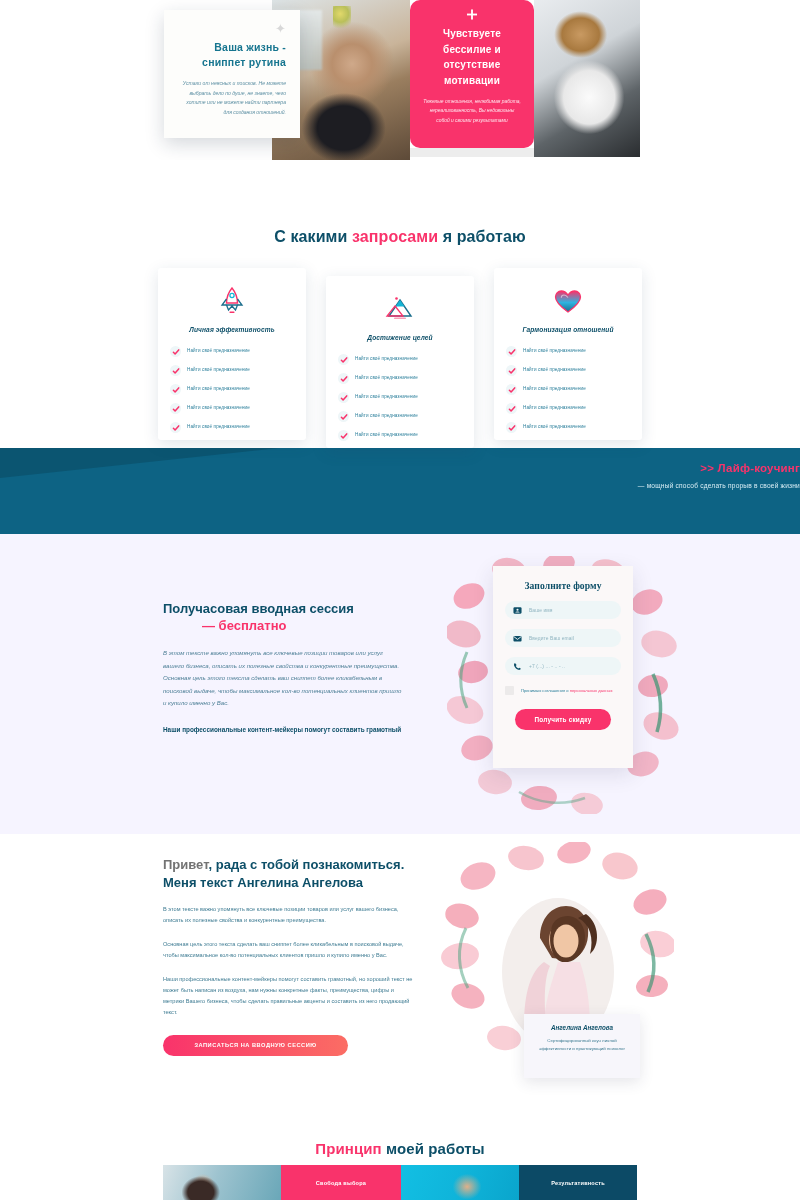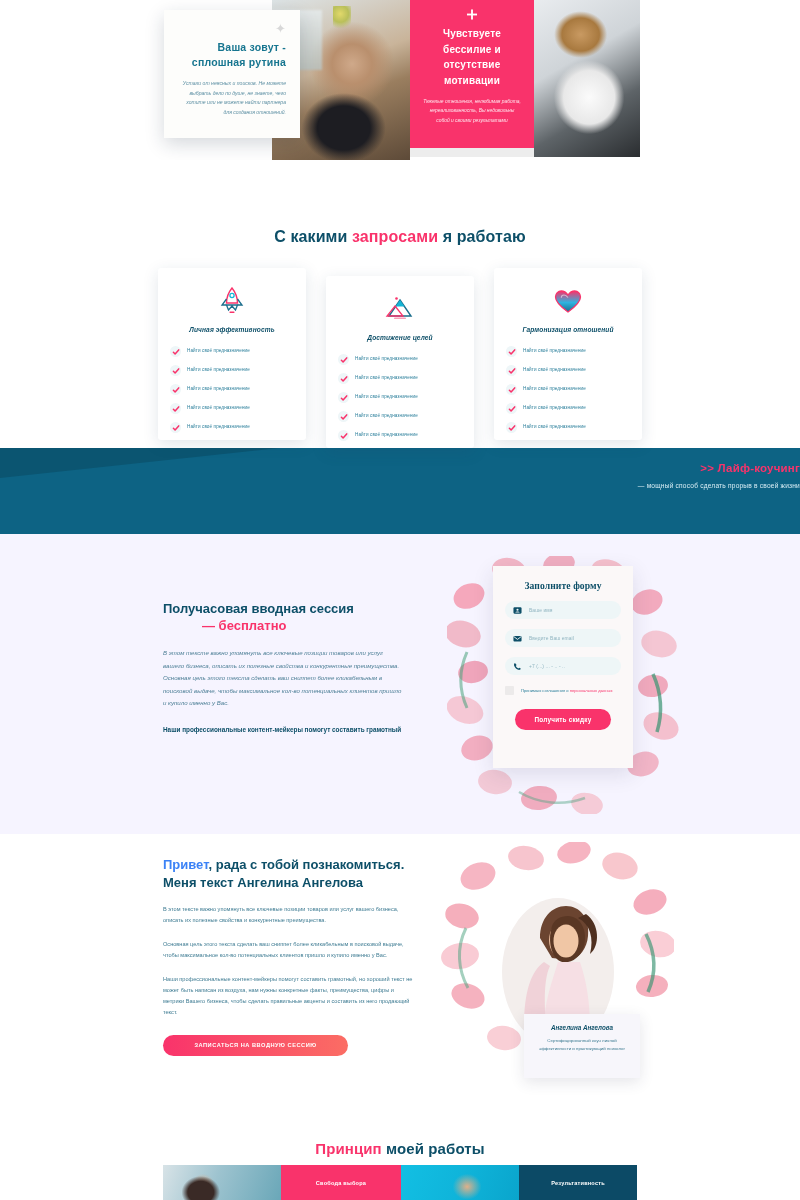--- a/index.html
+++ b/index.html
@@ -43,21 +43,21 @@
   }
   .hero-card h2 {
     font-size: 10.5px; font-weight: 700; color: #16758f; line-height: 1.45; letter-spacing: .2px;
     margin-top: 12px;
   }
   .hero-card p {
     margin-top: 9px; font-size: 5.1px; line-height: 1.85; color: #5c8fa3; font-style: italic;
   }
   .hero-pink {
     position: absolute; left: 410px; top: 0; width: 124px; height: 148px;
-    background: #f9336b; color: #ffffff; text-align: center; padding: 26px 13px 10px;
+    background: #f9336b; color: #ffffff; text-align: center; padding: 26px 13px 10px; border-radius: 10px;
   }
   .hero-pink .plus {
     position: absolute; left: 50%; top: 9px; transform: translateX(-50%);
     width: 11px; height: 11px; color: #fff;
   }
   .hero-pink h2 {
     font-size: 10px; font-weight: 700; line-height: 1.55; letter-spacing: .2px;
   }
   .hero-pink p {
     margin-top: 9px; font-size: 4.9px; line-height: 1.9; font-style: italic; color: #ffe3ec;
@@ -156,21 +156,21 @@
   .submit {
     margin: 14px auto 0; display: block; width: 96px; height: 21px; border: none;
     border-radius: 11px; background: #f9336b; color: #fff; font-size: 6.4px; font-weight: 700;
     font-family: "Liberation Sans", sans-serif; letter-spacing: .2px; cursor: pointer;
   }
 
   
   .about { position: absolute; left: 0; top: 834px; width: 800px; height: 286px; background: #ffffff; z-index: 3; }
   .about-txt { position: absolute; left: 163px; top: 22px; width: 252px; }
   .about-txt h2 { font-size: 13px; font-weight: 700; color: #0d4f68; line-height: 1.36; }
-  .about-txt h2 .hi { color: #3b82f6; }
+  .about-txt h2 .hi { color: #737373; }
   .about-txt p {
     margin-top: 13px; font-size: 5.6px; line-height: 1.95; color: #3f7c93;
   }
   .cta {
     margin-top: 17px; display: inline-block; width: 185px; height: 21px; line-height: 21px;
     border-radius: 11px; text-align: center;
     background: linear-gradient(90deg, #f9336b 0%, #fb6d64 100%);
     color: #ffffff; font-size: 5.7px; font-weight: 700; letter-spacing: .5px;
     border: none; font-family: "Liberation Sans", sans-serif; cursor: pointer;
   }
@@ -210,21 +210,21 @@
 
 <div class="page">
 
   <section class="hero">
     <div class="hero-photo-left">
       <div class="vase"></div>
     </div>
 
     <div class="hero-card">
       <span class="quote-icon">✦</span>
-      <h2>Ваша зовут - сплошная рутина</h2>
+      <h2>Ваша жизнь - сниппет рутина</h2>
       <p>Устали от неясных и поисков. Не можете выбрать дело по душе, не знаете, чего хотите или не можете найти партнера для создания отношений.</p>
     </div>
 
     <div class="hero-pink">
       <svg class="plus" viewBox="0 0 12 12">
         <rect x="5" y="0.5" width="2" height="11" fill="#ffffff"></rect>
         <rect x="0.5" y="5" width="11" height="2" fill="#ffffff"></rect>
       </svg>
       <h2>Чувствуете бессилие и отсутствие мотивации</h2>
       <p>Тяжелые отношения, нелюбимая работа, нереализованность, Вы недовольны собой и своими результатами</p>

